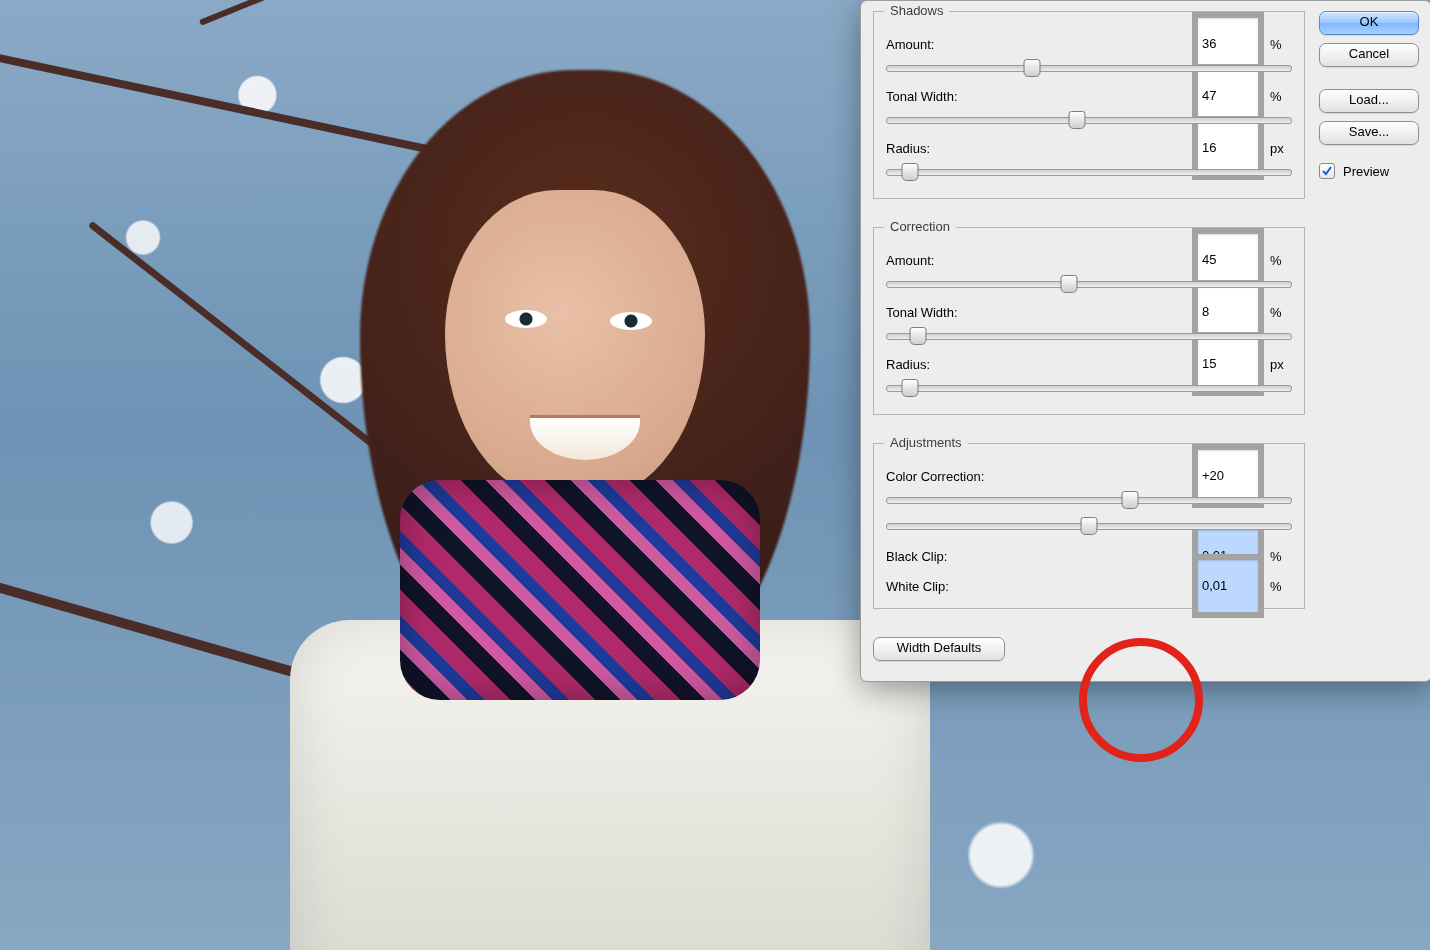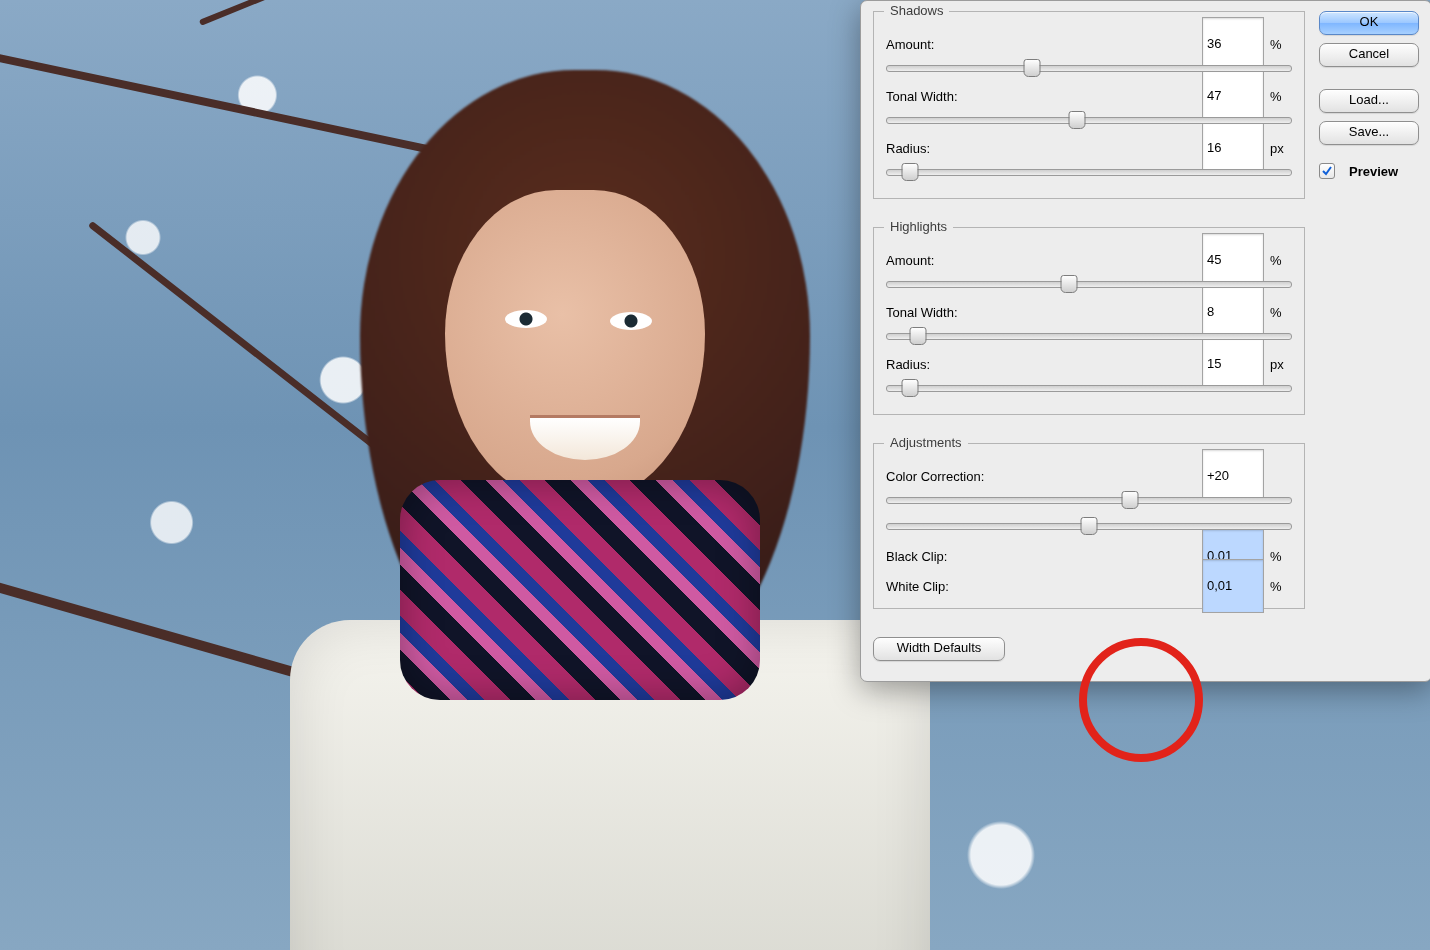--- a/index.html
+++ b/index.html
@@ -35,29 +35,29 @@
   .dialog{position:absolute;left:860px;top:0;width:570px;background:#ededed;border:1px solid #9c9c9c;border-radius:7px;box-shadow:0 8px 30px rgba(0,0,0,.35);}
   .titlebar{height:24px;line-height:24px;text-align:center;font-size:13px;color:#3a3a3a;background:linear-gradient(#fdfdfd,#dcdcdc);border-bottom:1px solid #b5b5b5;border-radius:7px 7px 0 0;text-shadow:0 1px 0 #fff;}
   .body{display:flex;padding:10px 12px 12px 12px;gap:14px;}
   .left{flex:1;}
   .right{width:100px;display:flex;flex-direction:column;gap:8px;}
   .grp{position:relative;border:1px solid #b4b4b4;border-radius:0;padding:14px 12px 10px 12px;margin-bottom:28px;background:#ededed;}
   .grp-title{position:absolute;top:-9px;left:10px;padding:0 6px;background:#ededed;font-size:13px;color:#3c3c3c;}
   .row{display:flex;align-items:center;height:24px;margin-top:6px;justify-content:space-between;}
   .row:first-of-type{margin-top:0;}
   .lab{flex:1;}
-  .val{width:52px;height:20px;border:1px solid #a3a3a3;background:#fff;border-radius:0;box-shadow:inset 0 1px 2px rgba(0,0,0,.15);font:13px/20px Arial;padding:16px 4px;text-align:left;}
+  .val{width:52px;height:20px;border:6px solid #a3a3a3;background:#fff;border-radius:0;box-shadow:inset 0 1px 2px rgba(0,0,0,.15);font:13px/20px Arial;padding:16px 4px;text-align:left;}
   .val.hl{background:#bcd8ff;}
   .unit{width:22px;text-align:left;margin-left:6px;}
   .slider{position:relative;height:18px;margin:2px 0 8px 0;}
   .track{position:absolute;left:0;right:0;top:7px;height:5px;border:1px solid #9a9a9a;border-radius:3px;background:linear-gradient(#cfcfcf,#efefef);} 
   .thumb{position:absolute;top:1px;width:15px;height:16px;background:linear-gradient(#fefefe,#cfcfcf);border:1px solid #7d7d7d;border-radius:3px 3px 5px 5px;transform:translateX(-50%);}
   .btn{height:22px;border:1px solid #8f8f8f;border-radius:7px;background:linear-gradient(#fefefe,#e2e2e2);font-size:13px;line-height:20px;text-align:center;box-shadow:0 1px 0 rgba(255,255,255,.7) inset,0 1px 1px rgba(0,0,0,.1);cursor:default;}
   .btn.primary{background:linear-gradient(#cfe6ff,#9cc8ff 49%,#7eb6ff 50%,#a7d0ff);border-color:#5a88c8;}
-  .chk{display:flex;align-items:center;gap:14px;margin-top:4px;font-weight:bold;}
+  .chk{display:flex;align-items:center;gap:8px;margin-top:4px;}
   .chkbox{width:14px;height:14px;border:1px solid #8a8a8a;border-radius:3px;background:linear-gradient(#fff,#e8e8e8);display:flex;align-items:center;justify-content:center;}
   .chkbox svg{width:12px;height:12px;}
   .reset{width:130px;margin:2px 0 8px 0;}
   .ring{position:absolute;border:8px solid #e2231a;border-radius:50%;pointer-events:none;}
 </style>
 </head>
 <body>
 
 <div class="photo"></div>
 <div class="branch b1"></div>
@@ -104,21 +104,21 @@
           <input class="val" value="16" style="">
           <span class="unit">px</span>
         </div>
         <div class="slider">
           <div class="track"></div>
             <div class="thumb" style="left: 6%;"></div>
         </div>
       </div>
 
       <div class="grp">
-        <div class="grp-title">Highlights</div>
+        <div class="grp-title">Correction</div>
 
         <div class="row">
           <span class="lab">Amount:</span>
           <input class="val" value="45" style="">
           <span class="unit">%</span>
         </div>
         <div class="slider">
           <div class="track"></div>
             <div class="thumb" style="left: 45%;"></div>
         </div>

